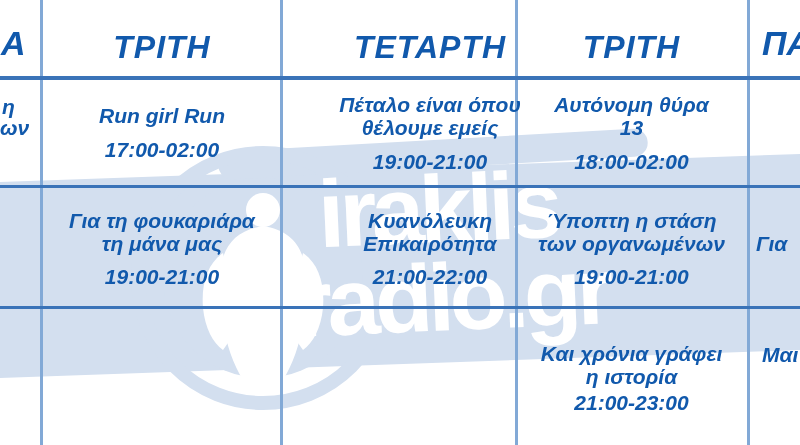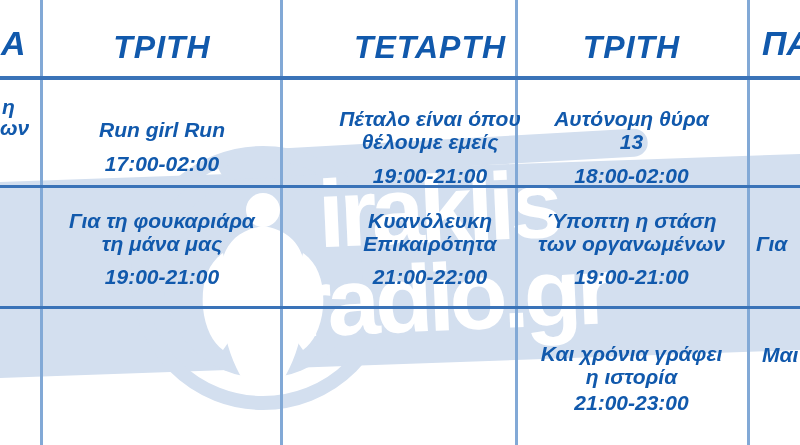--- a/index.html
+++ b/index.html
@@ -34,21 +34,21 @@
     text-align:center;z-index:3;}
   .cell .title span{display:block;font-size:21px;line-height:23px;white-space:nowrap;}
   .cell .time{font-size:21px;line-height:21px;white-space:nowrap;}
   .cell .time:empty{display:none;}
   .g12 .time{margin-top:12px;}
   .g4 .time{margin-top:4px;}
   .frag{position:absolute;font-size:21px;line-height:23px;z-index:3;white-space:nowrap;}
   
   .c1{left:44px;width:236px;} .c2{left:283px;width:230px;margin-left:32px;} .c3{left:518px;width:227px;}
   
-  .r0{top:94px;height:104px;} .r1{top:189px;height:118px;gap:11px;} .r2{top:310px;height:135px;}
+  .r0{top:80px;height:104px;} .r1{top:189px;height:118px;gap:11px;} .r2{top:310px;height:135px;}
 </style>
 </head>
 <body>
 
 <div class="stage">
 
   <div class="wm">
     <div class="wm-band"></div>
     <div class="wm-stripe"></div>
     <div class="wm-logo">

